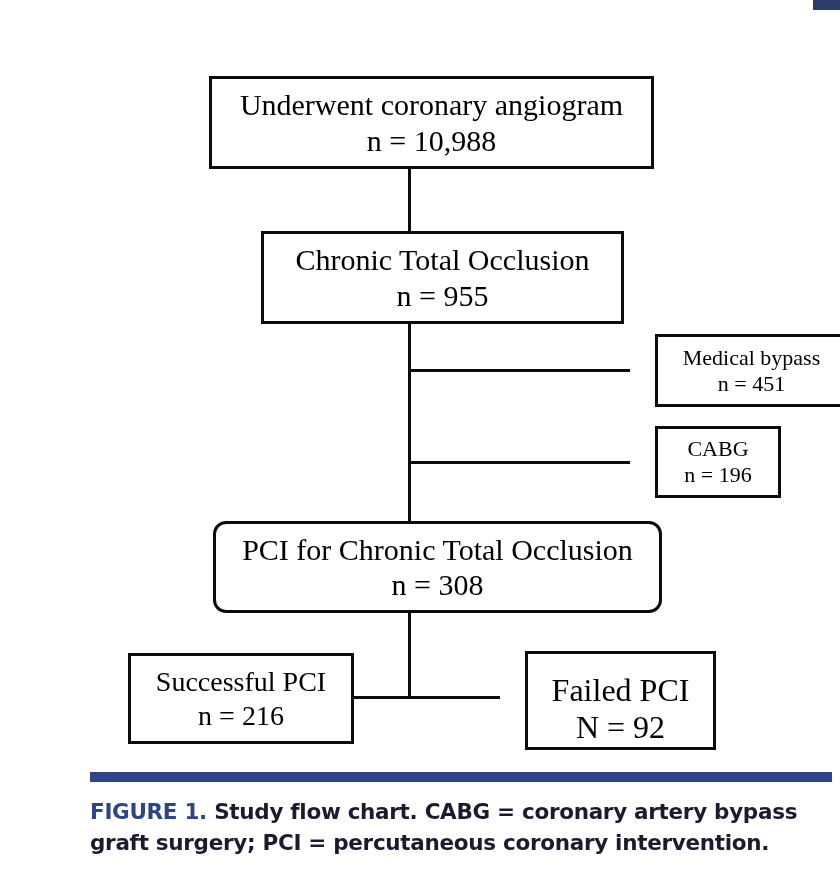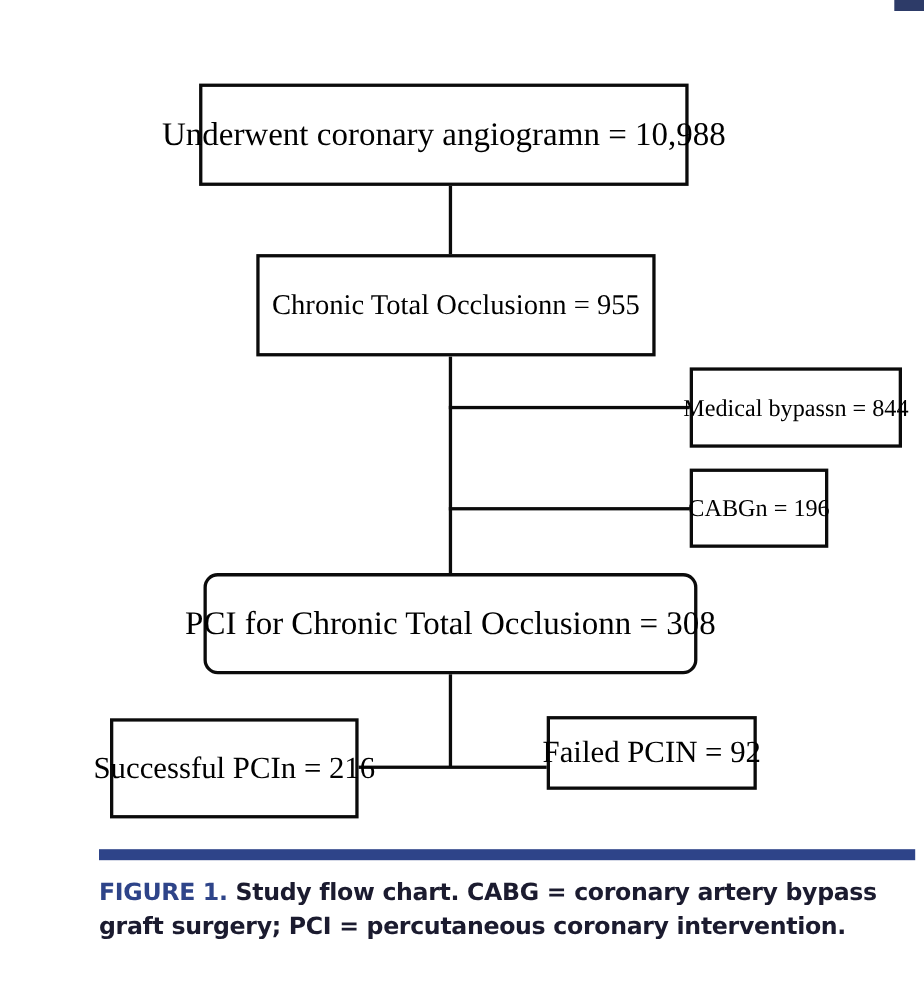--- a/index.html
+++ b/index.html
@@ -35,60 +35,62 @@
     height: 770px;
   }
 
   
   .node {
     position: absolute;
     box-sizing: border-box;
     border: 3px solid #0b0b0b;
     background: #ffffff;
     display: flex;
-    flex-direction: row;
+    flex-direction: column;
     align-items: center;
     justify-content: center;
     text-align: center;
     line-height: 1.18;
     z-index: 3;
+    margin-left: 28px;
   }
   .node .l1, .node .l2 {
     display: block;
     white-space: nowrap;
   }
 
   #node-angiogram {
     left: 181px; top: 76px; width: 445px; height: 93px;
     font-size: 30px;
   }
   #node-cto {
     left: 233px; top: 231px; width: 363px; height: 93px;
-    font-size: 26px;
+    font-size: 30px;
   }
   #node-medical {
     left: 627px; top: 334px; width: 193px; height: 73px;
     font-size: 22px;
   }
   #node-cabg {
     left: 627px; top: 426px; width: 126px; height: 72px;
     font-size: 22px;
   }
   #node-pci {
     left: 185px; top: 521px; width: 449px; height: 92px;
     font-size: 30px;
     border-radius: 13px;
   }
   #node-success {
     left: 100px; top: 653px; width: 226px; height: 91px;
     font-size: 28px;
   }
   #node-failed {
-    left: 497px; top: 651px; width: 191px; height: 67px;
-    font-size: 28px;
+    left: 497px; top: 651px; width: 191px; height: 99px;
+    font-size: 32px;
+    justify-content: flex-end;
   }
 
   
   .conn {
     position: absolute;
     background: #0b0b0b;
     z-index: 1;
   }
   .conn-v { width: 3px; }
   .conn-h { height: 3px; }
@@ -152,21 +154,21 @@
     <span class="l2">n = 10,988</span>
   </div>
 
   <div class="node" id="node-cto">
     <span class="l1">Chronic Total Occlusion</span>
     <span class="l2">n = 955</span>
   </div>
 
   <div class="node" id="node-medical">
     <span class="l1">Medical bypass</span>
-    <span class="l2">n = 844</span>
+    <span class="l2">n = 451</span>
   </div>
 
   <div class="node" id="node-cabg">
     <span class="l1">CABG</span>
     <span class="l2">n = 196</span>
   </div>
 
   <div class="node" id="node-pci">
     <span class="l1">PCI for Chronic Total Occlusion</span>
     <span class="l2">n = 308</span>

